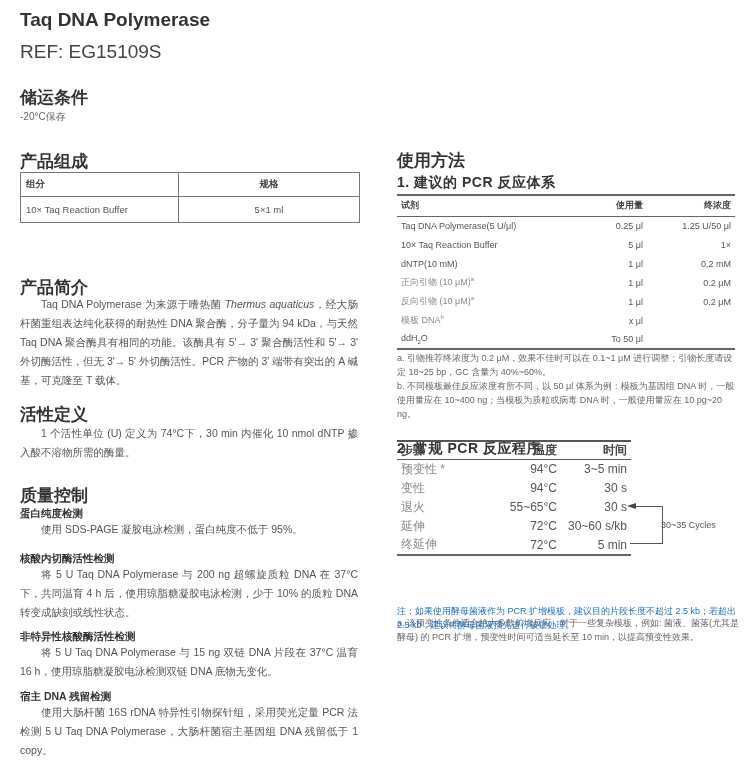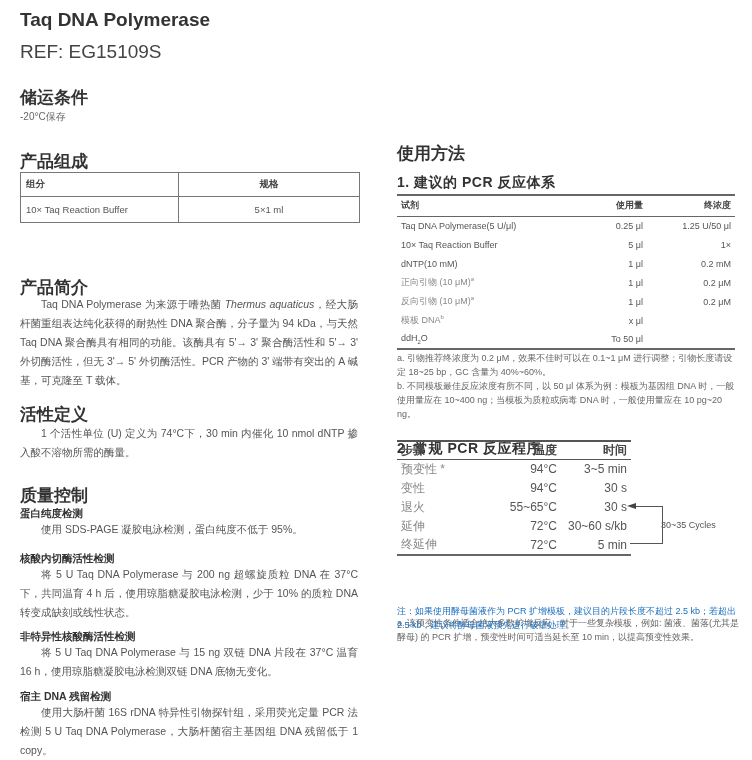--- a/index.html
+++ b/index.html
@@ -84,21 +84,21 @@
 
 <div class="sub" style="left:20px; top:552px;">核酸内切酶活性检测</div>
 <div class="p indent" style="left:20px; top:565px; width:338px;">将 5 U Taq DNA Polymerase 与 200 ng 超螺旋质粒 DNA 在 37°C下，共同温育 4 h 后，使用琼脂糖凝胶电泳检测，少于 10% 的质粒 DNA 转变成缺刻或线性状态。</div>
 
 <div class="sub" style="left:20px; top:630px;">非特异性核酸酶活性检测</div>
 <div class="p indent" style="left:20px; top:643px; width:338px;">将 5 U Taq DNA Polymerase 与 15 ng 双链 DNA 片段在 37°C 温育 16 h，使用琼脂糖凝胶电泳检测双链 DNA 底物无变化。</div>
 
 <div class="sub" style="left:20px; top:690px;">宿主 DNA 残留检测</div>
 <div class="p indent" style="left:20px; top:703px; width:338px;">使用大肠杆菌 16S rDNA 特异性引物探针组，采用荧光定量 PCR 法检测 5 U Taq DNA Polymerase，大肠杆菌宿主基因组 DNA 残留低于 1 copy。</div>
 
-<div class="h2" style="left:397px; top:142px;text-align:right;">使用方法</div>
+<div class="h2" style="left:397px; top:149px;text-align:right;">使用方法</div>
 <div class="h3" style="left:397px; top:174px;">1. 建议的 PCR 反应体系</div>
 
 <table class="pcr">
   <tbody>
       <tr class="head">
     <td>试剂</td>
     <td class="c2">使用量</td>
     <td class="c3">终浓度</td>
   </tr>
   <tr>

